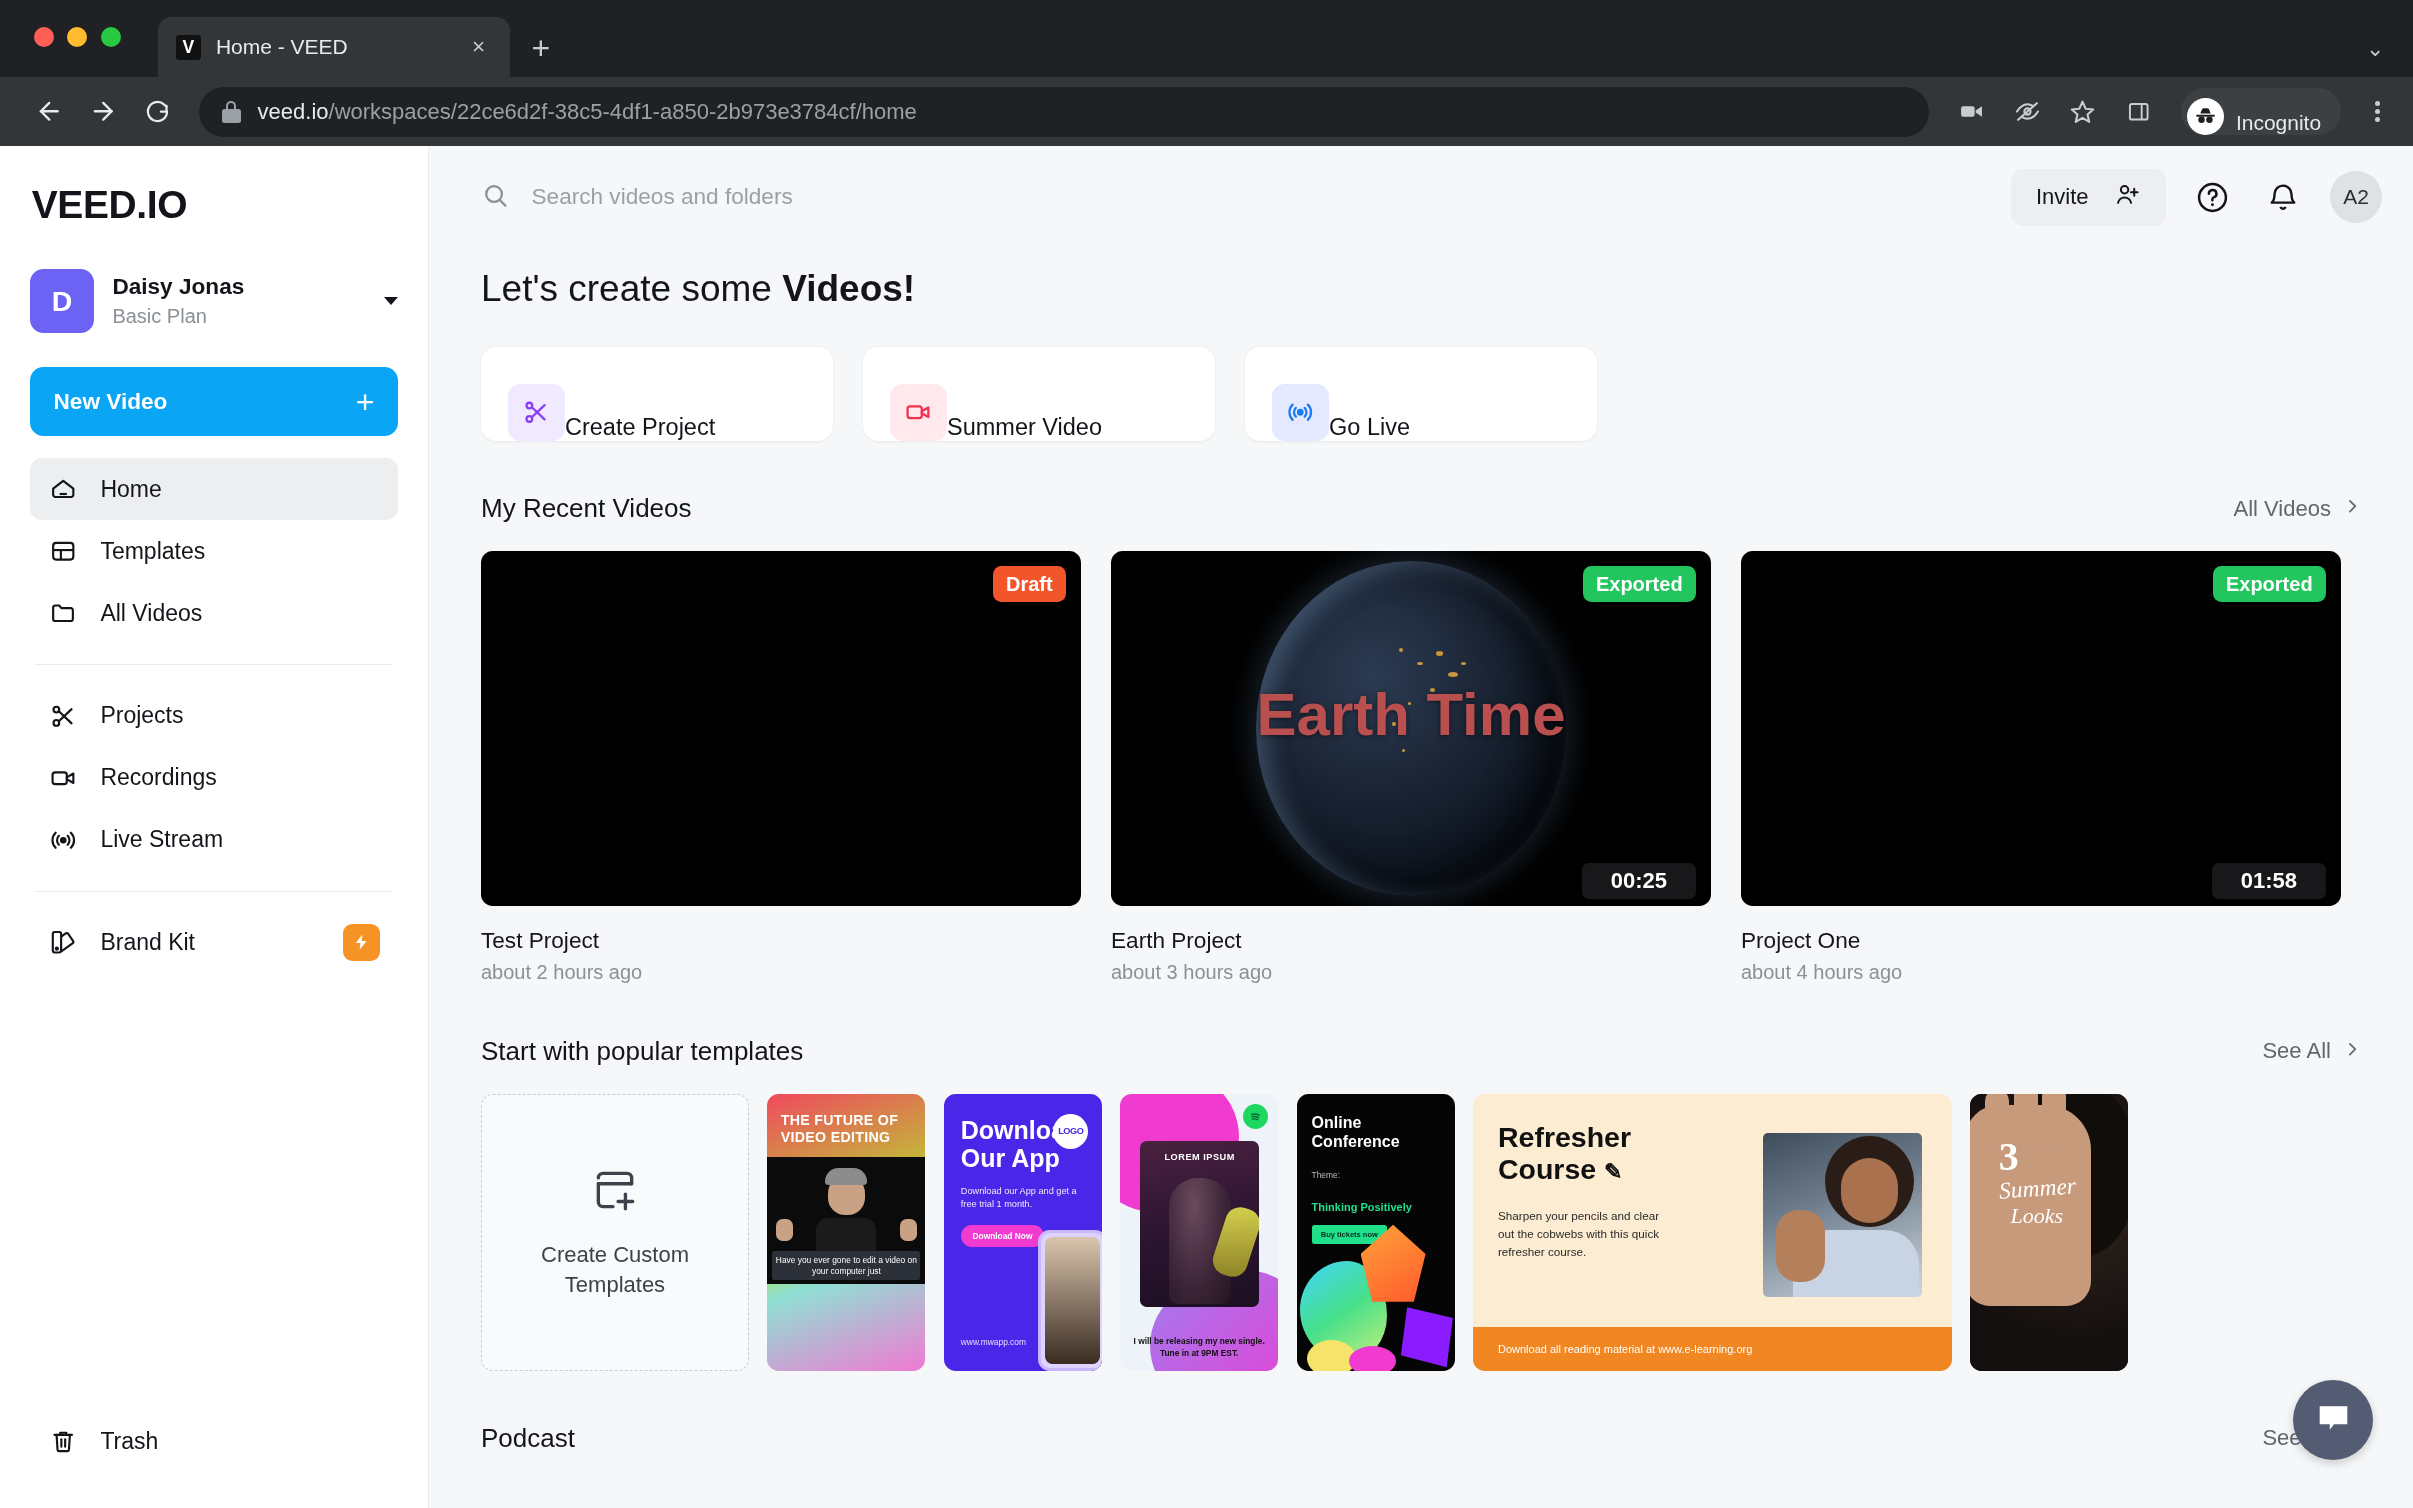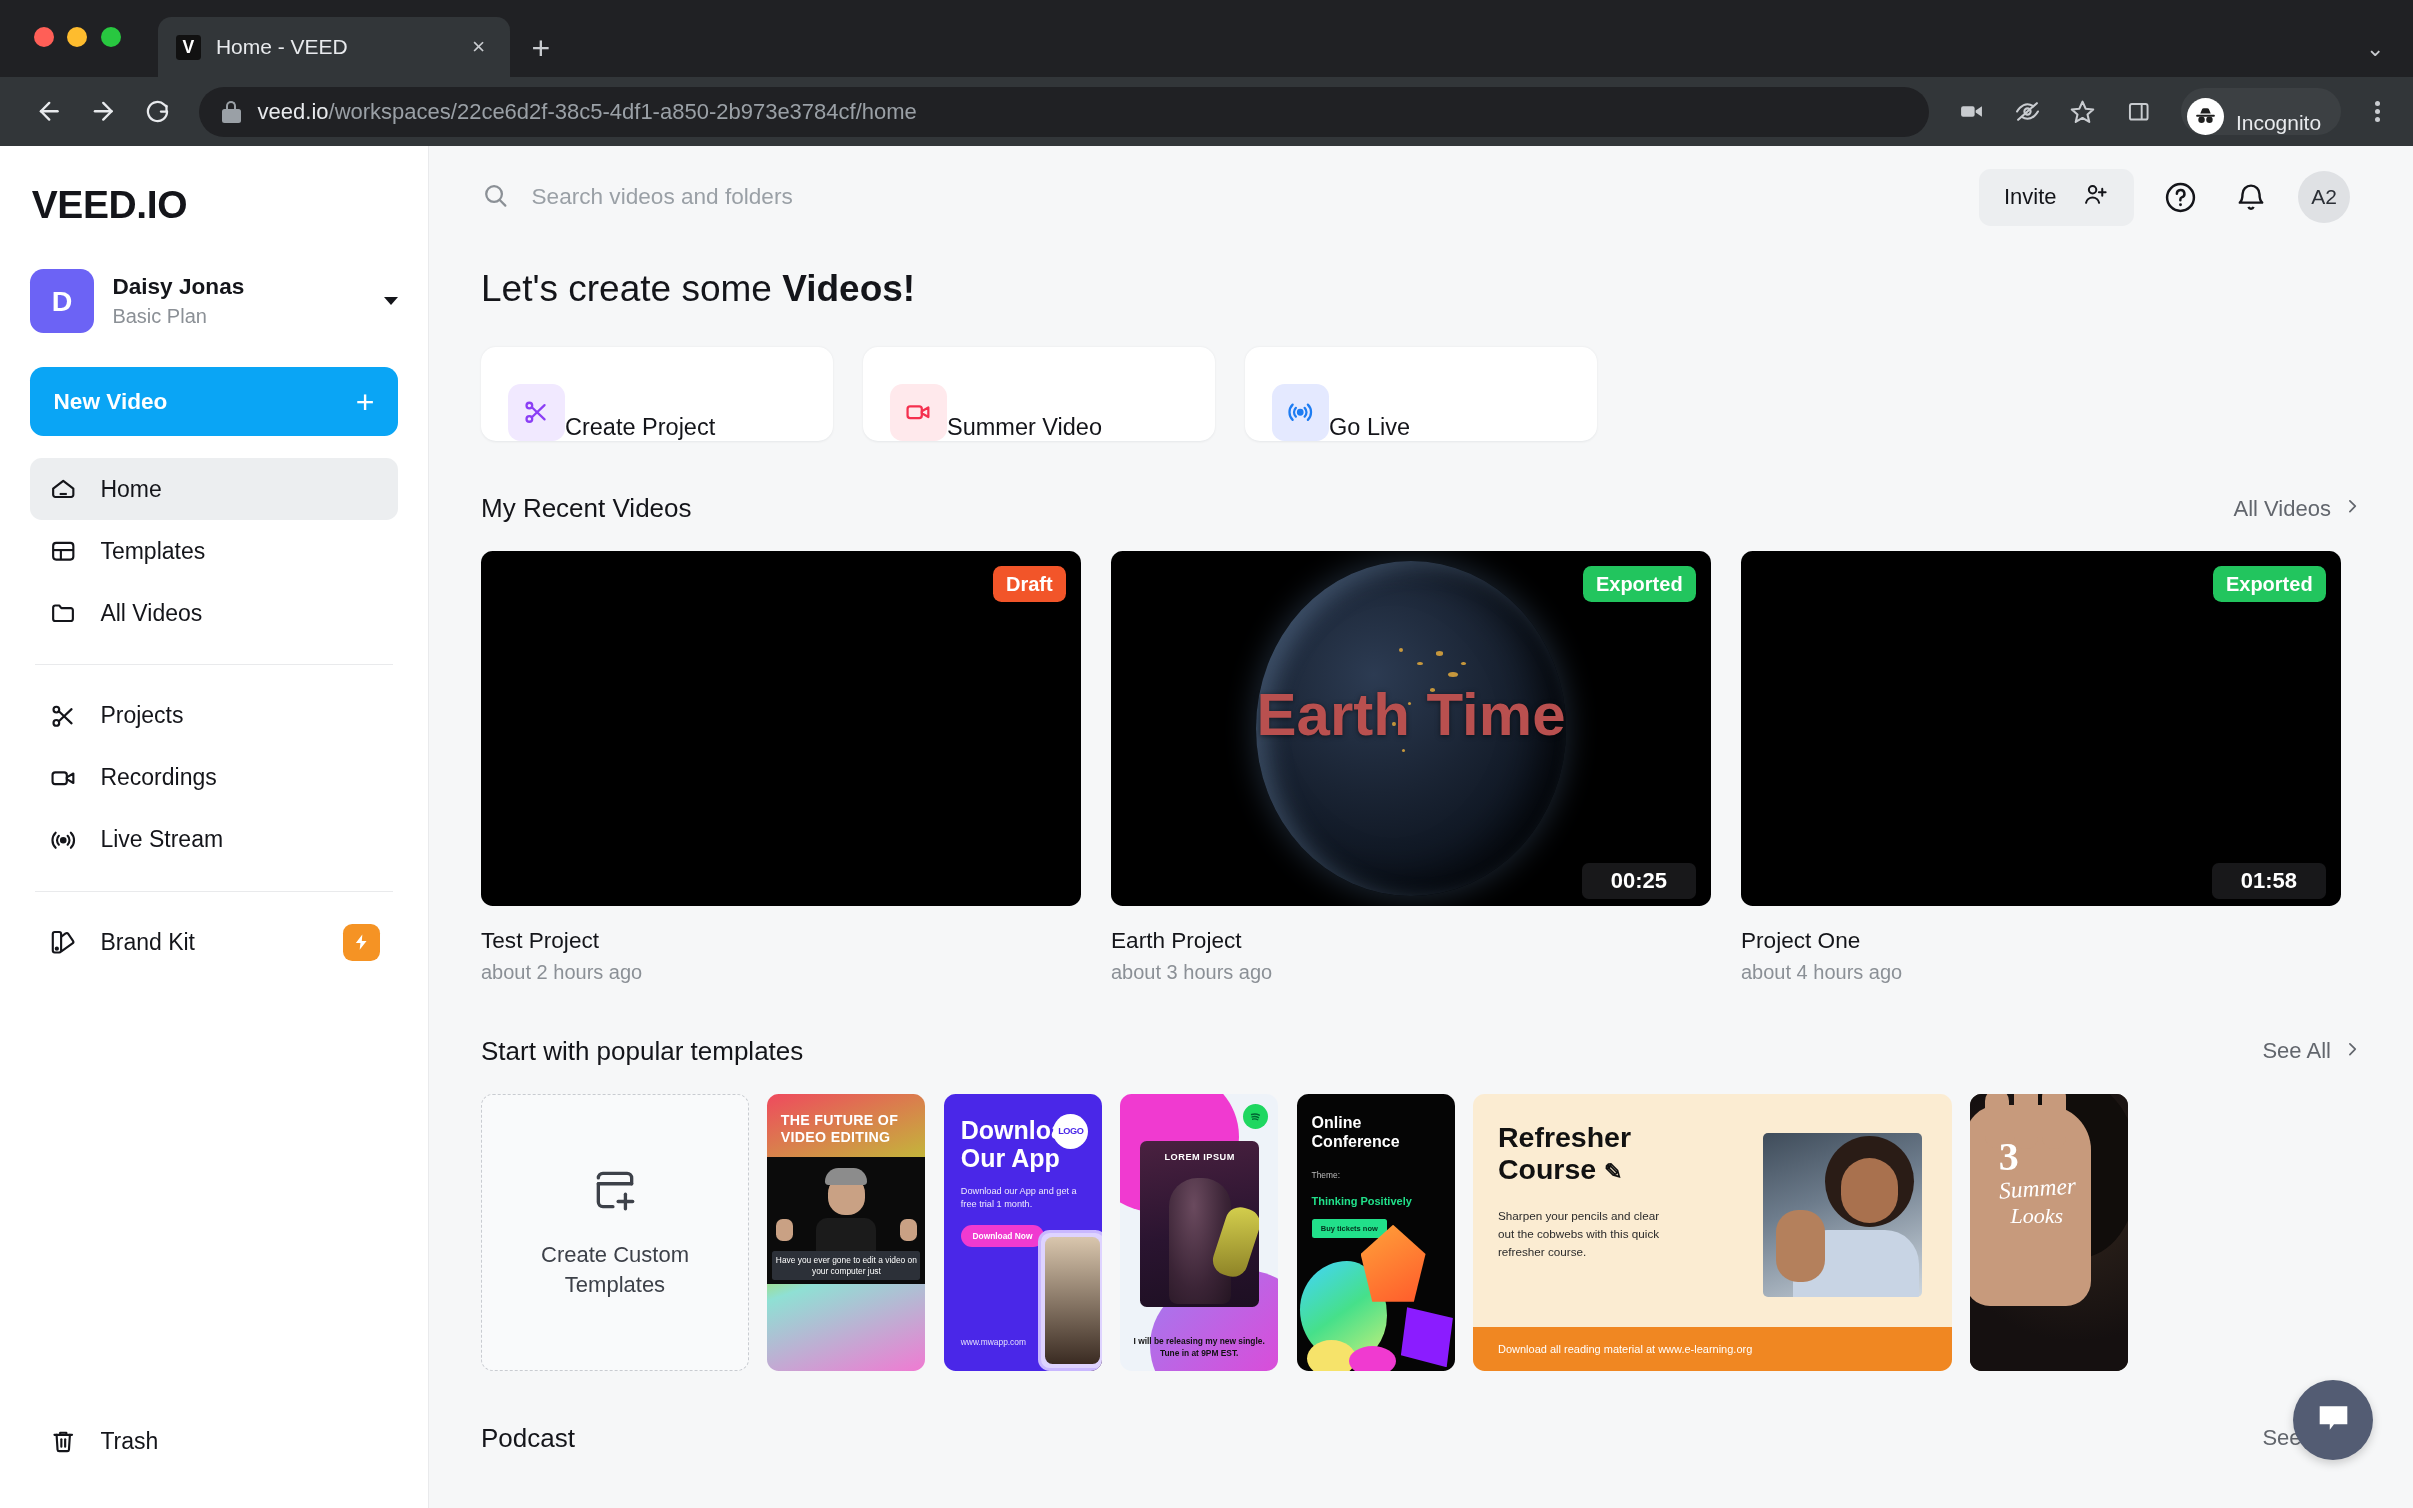--- a/index.html
+++ b/index.html
@@ -98,21 +98,21 @@
   .nav-sep { height: 0.8px; background:#e9eaec; margin: 20px 5px; }
   .badge-lightning {
     width: 37px; height: 37px; background:#f59324; border-radius: 9.2px;
     display:flex; align-items:center; justify-content:center; color:#fff; font-size:20px;
   }
   .nav-spacer { flex:1; }
   .nav-bottom { padding-bottom: 37px; }
 
   
   .main { flex:1; min-width:0; position:relative; overflow:hidden; background:#f6f7f8; }
-  .topbar { height: 102px; display:flex; align-items:center; padding: 0 63px 0 52px; }
+  .topbar { height: 102px; display:flex; align-items:center; padding: 0 31px 0 52px; }
   .search { display:flex; align-items:center; gap: 22px; flex:1; cursor:text; }
   .search-input { border:none; background:transparent; outline:none; font-size: 22.6px; color:#8b9096;
                   font-family:"Liberation Sans", sans-serif; width: 100%; }
   .search-input::placeholder { color:#9aa0a6; }
   .top-actions { display:flex; align-items:center; gap: 23.5px; }
   .invite {
     display:flex; align-items:center; gap: 25px; height: 57px; padding: 0 25px;
     background:#eceef0; border-radius: 11.7px; cursor:pointer;
   }
   .invite span { font-size: 22px; color:#14151a; }
@@ -223,21 +223,21 @@
                 background: linear-gradient(160deg,#d7d24f,#8a7f25); border-radius: 15px; transform: rotate(18deg); }
   .t3 .spotify { position:absolute; right: 10px; top: 10px; width: 25px; height: 25px; border-radius:50%;
                  background:#1ed760; display:flex; align-items:center; justify-content:center; }
   .t3 .cap2 { position:absolute; left: 8.4px; right: 8.4px; bottom: 11.7px; color:#111; font-size: 8.4px;
               font-weight:700; text-align:center; line-height:1.35; }
 
   
   .t4 { background:#050505; color:#fff; padding: 20px 15px; }
   .t4 h4 { font-size: 16px; line-height:1.18; font-weight: 600; }
   .t4 .theme { font-size: 8.4px; margin-top: 18.4px; color:#bdbdbd; }
-  .t4 .theme2 { font-size: 11px; margin-top: 15px; color:#21e08a; font-weight:600; }
+  .t4 .theme2 { font-size: 11px; margin-top: 21px; color:#21e08a; font-weight:600; }
   .t4 .btn { display:inline-block; margin-top: 11.7px; background:#21e08a; color:#04301d; font-size: 7.5px;
              font-weight:800; padding: 5px 9.2px; border-radius: 2.5px; }
   .t4 .shapeA { position:absolute; left: 3.4px; bottom: 8.4px; width: 87px; height: 101px;
                 background: linear-gradient(145deg,#42d4ff,#46e08a,#caf07a); border-radius: 54% 46% 44% 56% / 48% 54% 46% 52%; }
   .t4 .shapeB { position:absolute; left: 64px; bottom: 69px; width: 65px; height: 77px;
                 background: linear-gradient(150deg,#ffa23a,#ff5a2b); clip-path: polygon(50% 0%, 100% 38%, 82% 100%, 18% 100%, 0% 38%); }
   .t4 .shapeC { position:absolute; right: 1.7px; bottom: 3.4px; width: 52px; height: 60px; background:#8b1cff;
                 clip-path: polygon(12% 0%, 100% 18%, 88% 100%, 0% 80%); }
   .t4 .shapeD { position:absolute; left: 10px; bottom: -6.7px; width: 49px; height: 37px; background:#f6e36a;
                 border-radius: 50%; }

